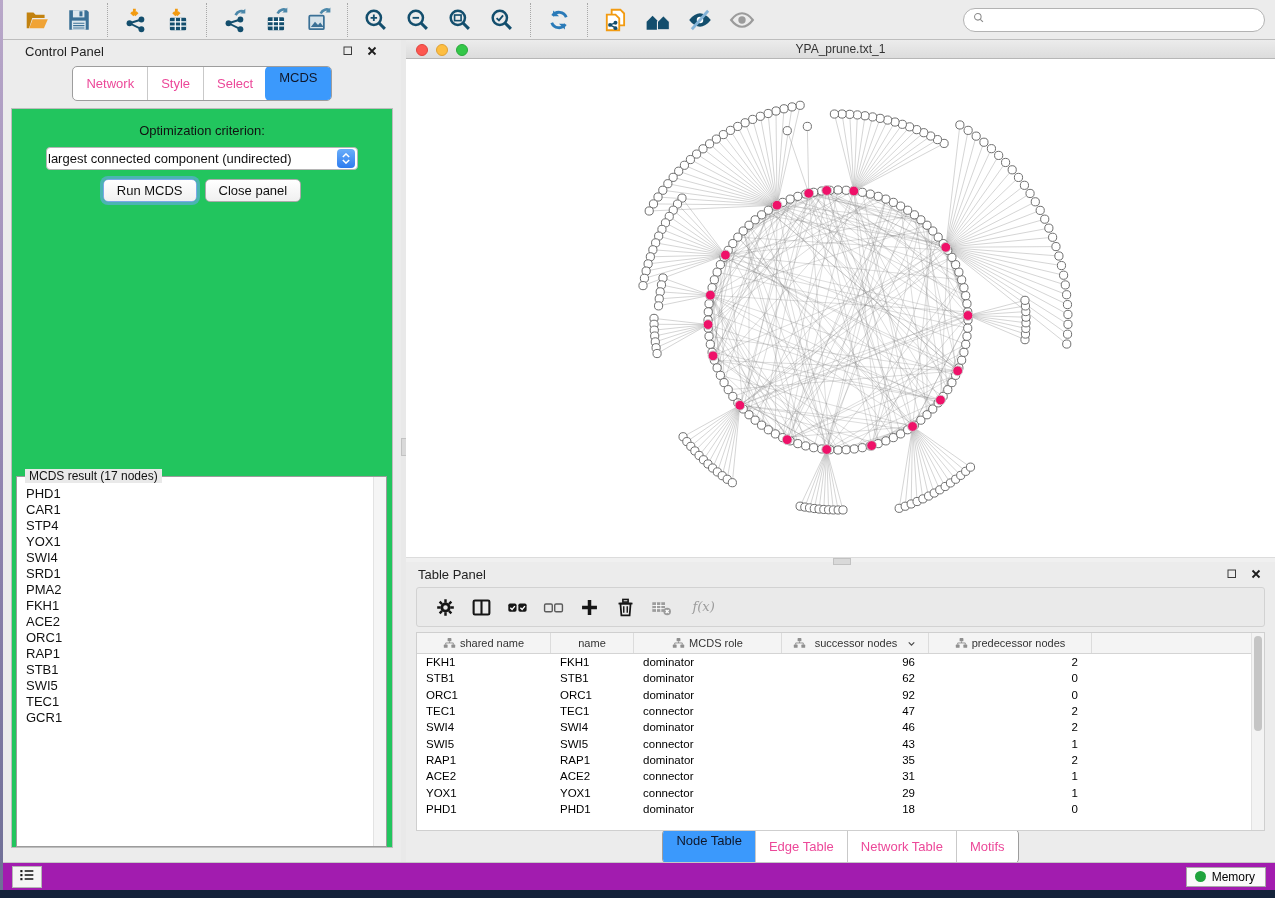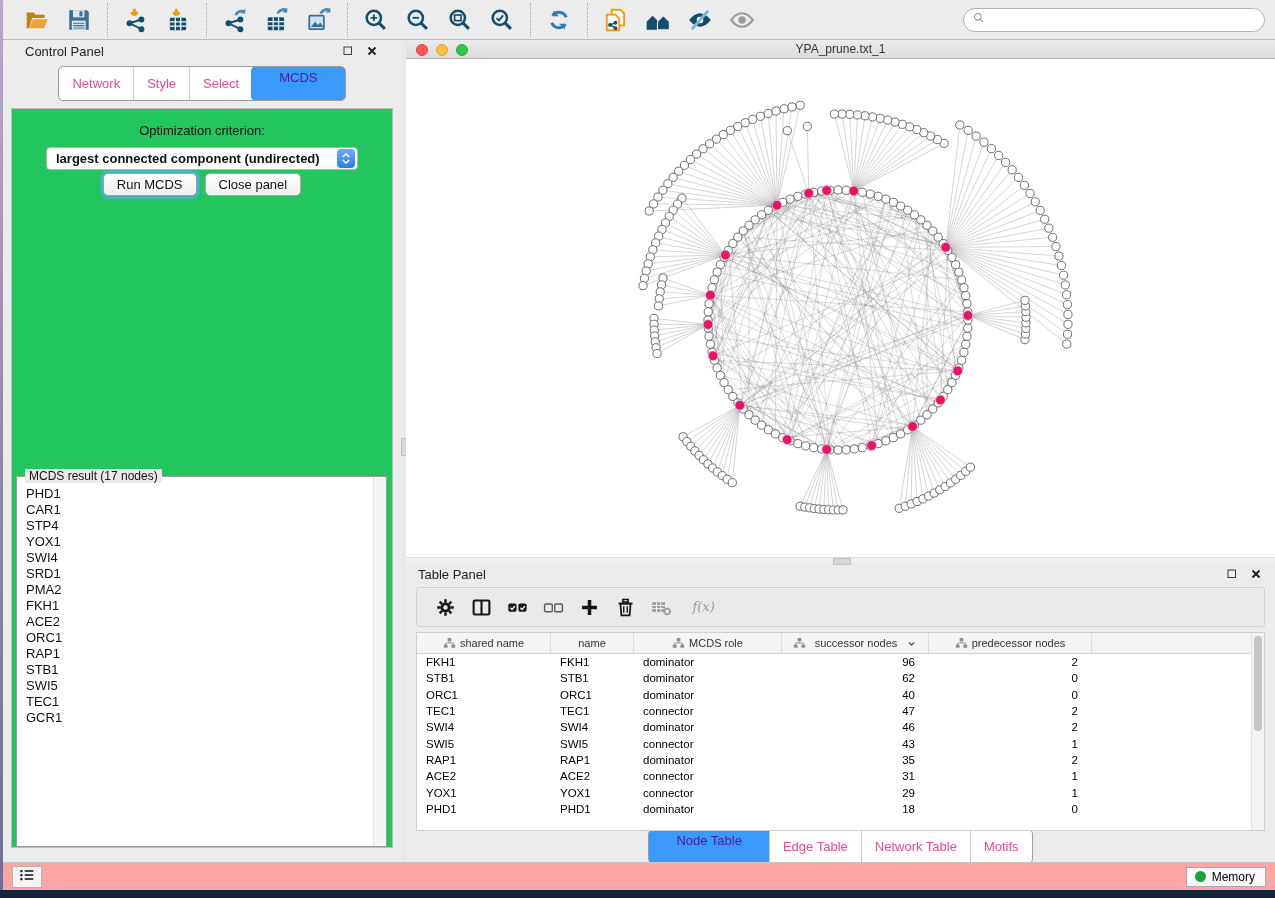--- a/index.html
+++ b/index.html
@@ -35,32 +35,32 @@
     background:#d9d9d9; border:1px solid #c2c2c2; }
   .cp-header { height:22px; flex:none; display:flex; align-items:center; padding:0 22px;gap:44px; }
   .panel-title { font-size:13px; color:#222; }
   .panel-wctl { margin-left:auto; display:flex; align-items:center; gap:10px; }
   .panel-wctl span { display:grid; place-items:center; width:14px; height:14px; }
   .panel-wctl svg { width:12px; height:12px; }
   .cp-tabs { display:flex; justify-content:center; margin-top:4px; flex:none; }
   .seg-group { display:inline-flex; background:#fff; border:1px solid #9d9d9d; border-radius:5px; overflow:hidden; }
   .seg { padding:9px 13px; font-size:13px; color:#ec4899; border-left:1px solid #c9c9c9; cursor:default; }
   .seg:first-child { border-left:none; }
-  .seg.sel { background:#3b99fc; color:#4c1d95; margin:-1px; border:none; border-radius:5px; padding:4px 28px; }
+  .seg.sel { background:#3b99fc; color:#0f172a; margin:-1px; border:none; border-radius:5px; padding:4px 14px; }
   .cp-content { flex:1; margin:7px 8px 14px; border:1px solid #bdbdbd; background:#22c55e;
     display:flex; flex-direction:column; align-items:center; padding-top:14px; min-height:0; }
   .opt-label { font-size:13px; color:#111; }
   .criterion { margin-top:9px; width:312px; height:23px; background:#fff; border:1px solid #b5b5b5;
     border-radius:4px; display:flex; align-items:center; overflow:hidden; }
-  .criterion-text { flex:1; font-size:13px; padding:0 9px; color:#111; white-space:nowrap;font-weight:bold; }
+  .criterion-text { flex:1; font-size:13px; padding:0 1px; color:#111; white-space:nowrap; }
   .criterion-step { width:18px; height:19px; margin-right:2px; border-radius:4px;
     background:linear-gradient(#6aaef9,#2e7cf0); display:flex; flex-direction:column;
     align-items:center; justify-content:center; gap:1px; }
   .criterion-step svg { width:8px; height:5px; }
-  .cp-buttons { margin-top:3px; display:flex; gap:8px; }
+  .cp-buttons { margin-top:9px; display:flex; gap:8px; }
   .btn { font-size:13px; color:#111; padding:3px 13px; border-radius:5px;
     background:linear-gradient(#ffffff,#f0f0f0); border:1px solid #ababab; cursor:default; }
   .btn.focus-ring { box-shadow:0 0 0 3px rgba(110,165,250,.55); border-color:#7aa8e8; }
   .result-box { margin-top:auto; align-self:stretch; height:371px; margin-left:4px; margin-right:5px;
     margin-bottom:0; border:1px solid #9c9c9c; background:#fff; position:relative; display:flex; flex:none; }
   .result-legend { position:absolute; top:-8px; left:8px; background:#e9e9e9; padding:0 4px;
     font-size:12px; color:#111; line-height:14px; }
   .result-list { flex:1; padding:9px 2px 0 9px; font-size:13px; color:#111; overflow:hidden; }
   .result-list div { line-height:16px; }
   .result-scroll { width:13px; flex:none; background:#f5f5f5; border-left:1px solid #e3e3e3; }
@@ -99,21 +99,21 @@
   .tr { display:flex; height:16.3px; align-items:center; }
   .td { font-size:11.5px; color:#000; overflow:hidden; white-space:nowrap; }
   .td.txt { padding-left:9px; text-align:left; }
   .td.num { text-align:right; padding-right:14px; }
   .tbl-scroll { position:absolute; right:0; top:0; bottom:0; width:13px; background:#f3f3f3;
     border-left:1px solid #e2e2e2; }
   .tbl-thumb { position:absolute; left:2px; right:2px; top:3px; height:95px; background:#c5c5c5; border-radius:5px; }
   .tp-tabs { flex:none; height:31px; display:flex; align-items:center; justify-content:center; }
 
   
-  .status-bar { height:28px; flex:none; border-top:1px solid #c6c6c6; background:#fca5a5;
+  .status-bar { height:28px; flex:none; border-top:1px solid #c6c6c6; background:#a21caf;
     display:flex; align-items:center; padding:0 9px; }
   .list-btn { width:30px; height:22px; border:1px solid #b5b5b5; background:#f4f4f4;
     display:grid; place-items:center; }
   .list-btn svg { width:16px; height:16px; }
   .memory-btn { margin-left:auto; display:flex; align-items:center; gap:6px; border:1px solid #a8a8a8;
     background:#fafafa; padding:2px 10px 2px 8px; font-size:12px; color:#000; }
   .memory-dot { width:11px; height:11px; border-radius:50%; }
 </style>
 </head>
 <body>
@@ -1120,21 +1120,21 @@
                   <div class="td txt" style="width: 134px;">STB1</div>
                   <div class="td txt" style="width: 83px;">STB1</div>
                   <div class="td txt" style="width: 148px;">dominator</div>
                   <div class="td num" style="width: 147px;">62</div>
                   <div class="td num" style="width: 163px;">0</div>
                 </div>
                 <div class="tr">
                   <div class="td txt" style="width: 134px;">ORC1</div>
                   <div class="td txt" style="width: 83px;">ORC1</div>
                   <div class="td txt" style="width: 148px;">dominator</div>
-                  <div class="td num" style="width: 147px;">40</div>
+                  <div class="td num" style="width: 147px;">92</div>
                   <div class="td num" style="width: 163px;">0</div>
                 </div>
                 <div class="tr">
                   <div class="td txt" style="width: 134px;">TEC1</div>
                   <div class="td txt" style="width: 83px;">TEC1</div>
                   <div class="td txt" style="width: 148px;">connector</div>
                   <div class="td num" style="width: 147px;">47</div>
                   <div class="td num" style="width: 163px;">2</div>
                 </div>
                 <div class="tr">

